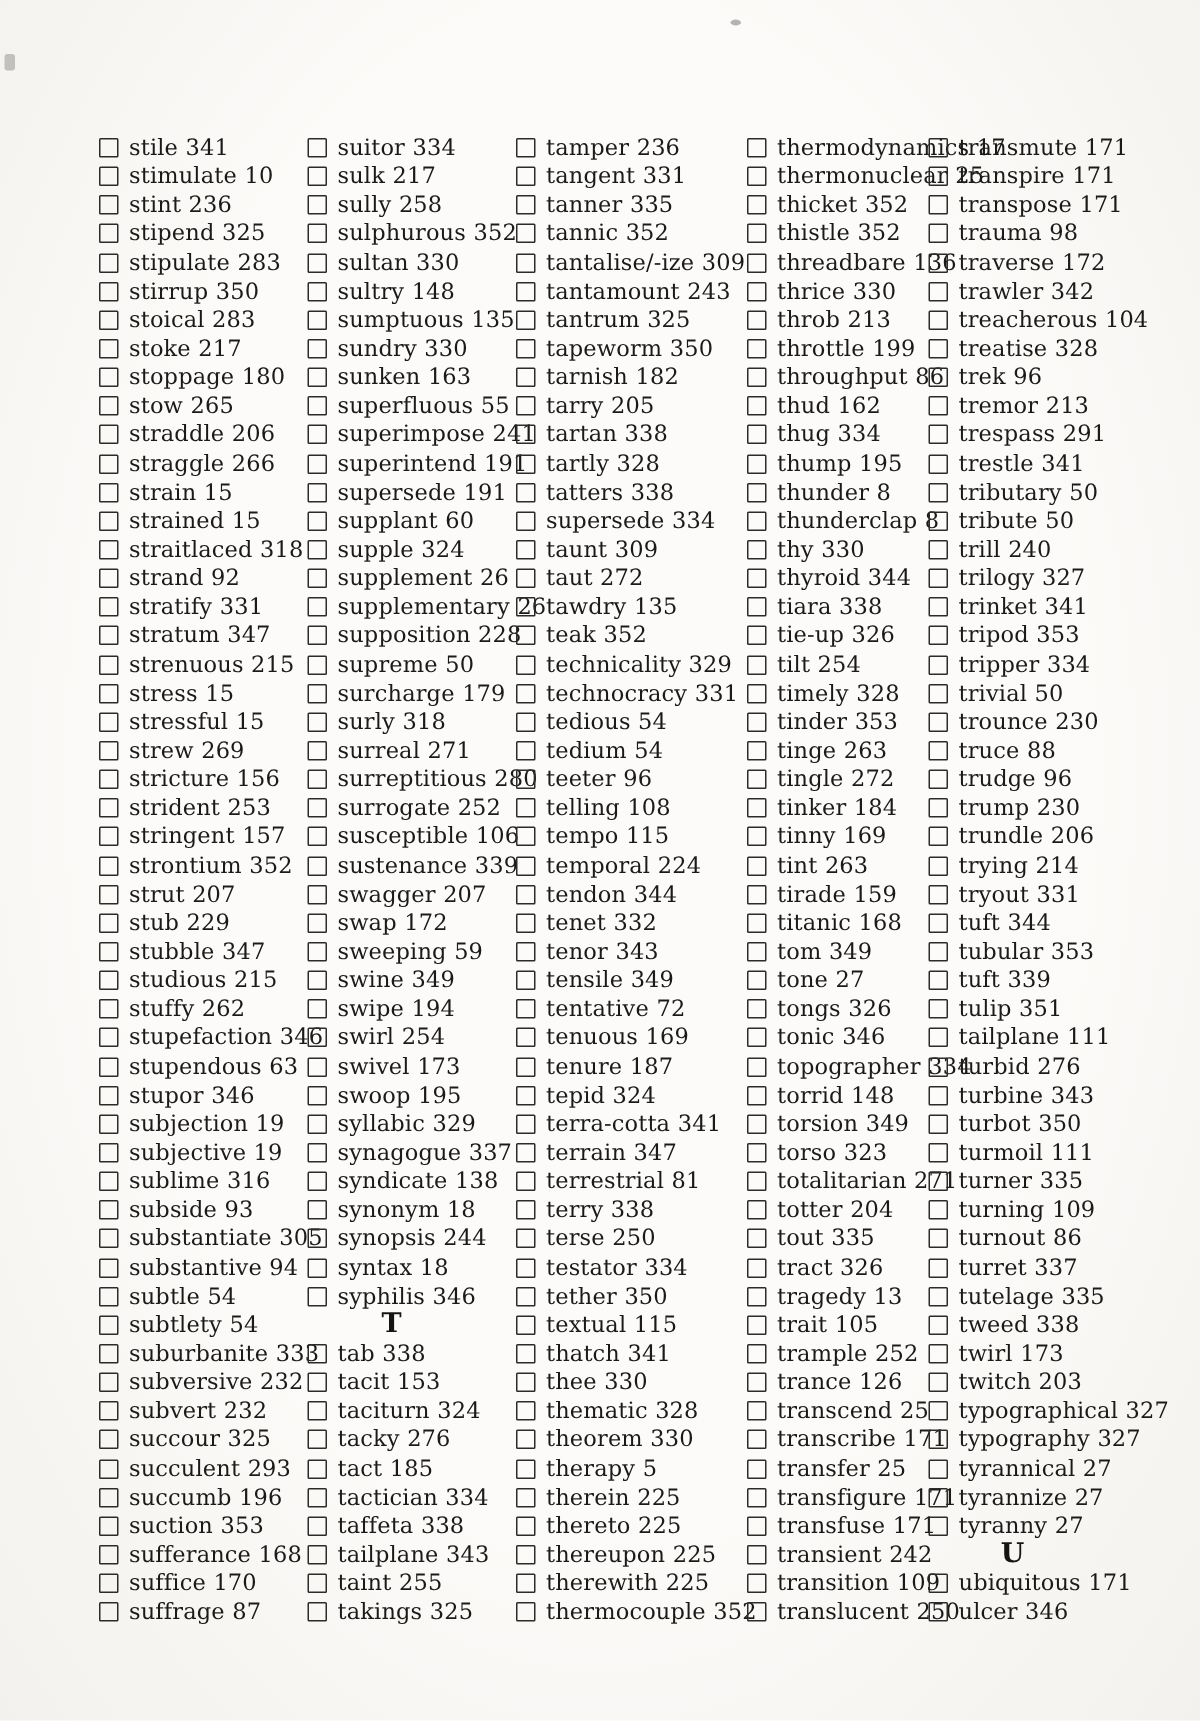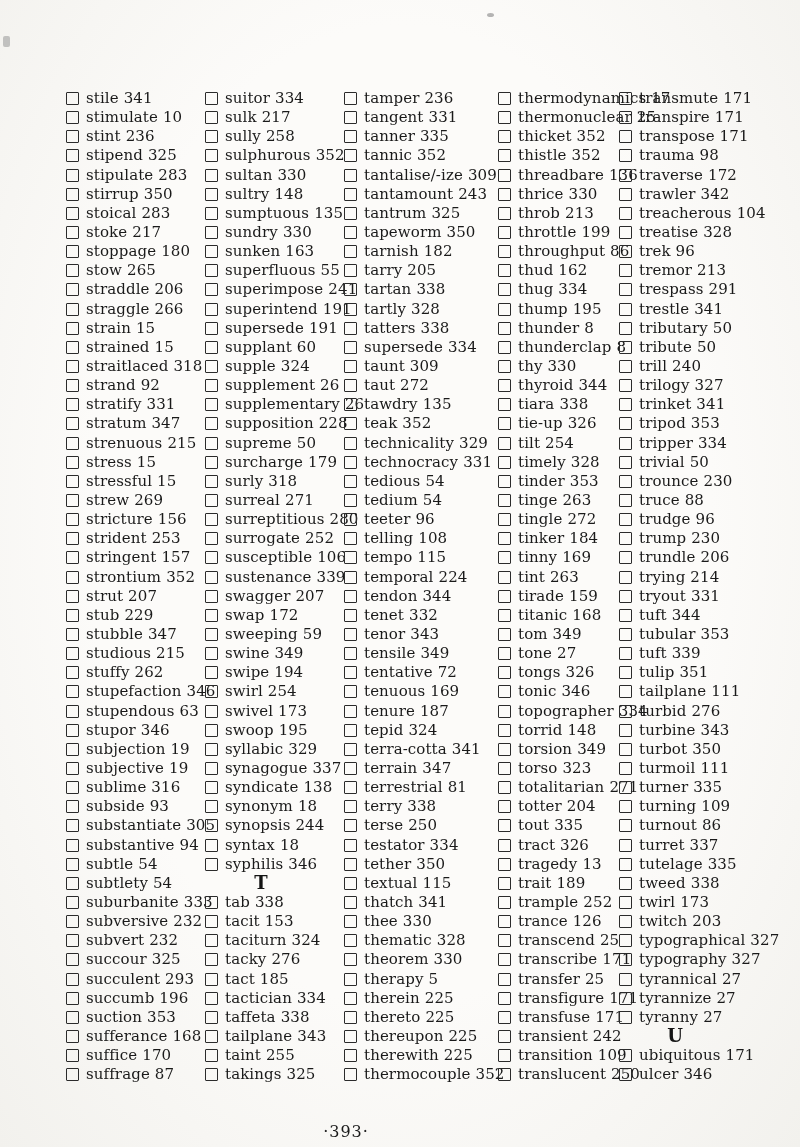--- a/index.html
+++ b/index.html
@@ -2,21 +2,21 @@
 <html><head>
 <meta charset="utf-8">
 <style>
   html,body{margin:0;padding:0;}
   body{
     width:800px;height:1147px;
     background:radial-gradient(ellipse at 50% 45%, #fcfbf9 55%, #f2f1ed 100%);
     font-family:"DejaVu Serif","Liberation Serif",serif;
     overflow:hidden;
   }
-  .page{position:relative;width:680px;height:1147px;padding-left:12px;}
+  .page{position:relative;width:680px;height:1147px;}
   .col{position:absolute;top:89px;}
   .col-0{left:66px;}
   .col-1{left:205px;}
   .col-2{left:344px;}
   .col-3{left:498px;}
   .col-4{left:619px;}
   .row{height:19.15px;display:flex;align-items:center;}
   .cb{
     width:11px;height:11px;flex:none;
     border:1.4px solid #2b2b2b;border-radius:1px;
@@ -1030,21 +1030,21 @@
         <span class="ref">326</span>
       </div>
       <div class="row">
         <span class="cb"></span>
         <span class="word">tragedy</span>
         <span class="ref">13</span>
       </div>
       <div class="row">
         <span class="cb"></span>
         <span class="word">trait</span>
-        <span class="ref">189</span>
+        <span class="ref">105</span>
       </div>
       <div class="row">
         <span class="cb"></span>
         <span class="word">trample</span>
         <span class="ref">252</span>
       </div>
       <div class="row">
         <span class="cb"></span>
         <span class="word">trance</span>
         <span class="ref">126</span>
@@ -1344,14 +1344,13 @@
         <span class="word">ubiquitous</span>
         <span class="ref">171</span>
       </div>
       <div class="row">
         <span class="cb"></span>
         <span class="word">ulcer</span>
         <span class="ref">346</span>
       </div>
     </div>
 
-  <div class="pageno">·393·</div>
 </div>
 
 </body></html>

